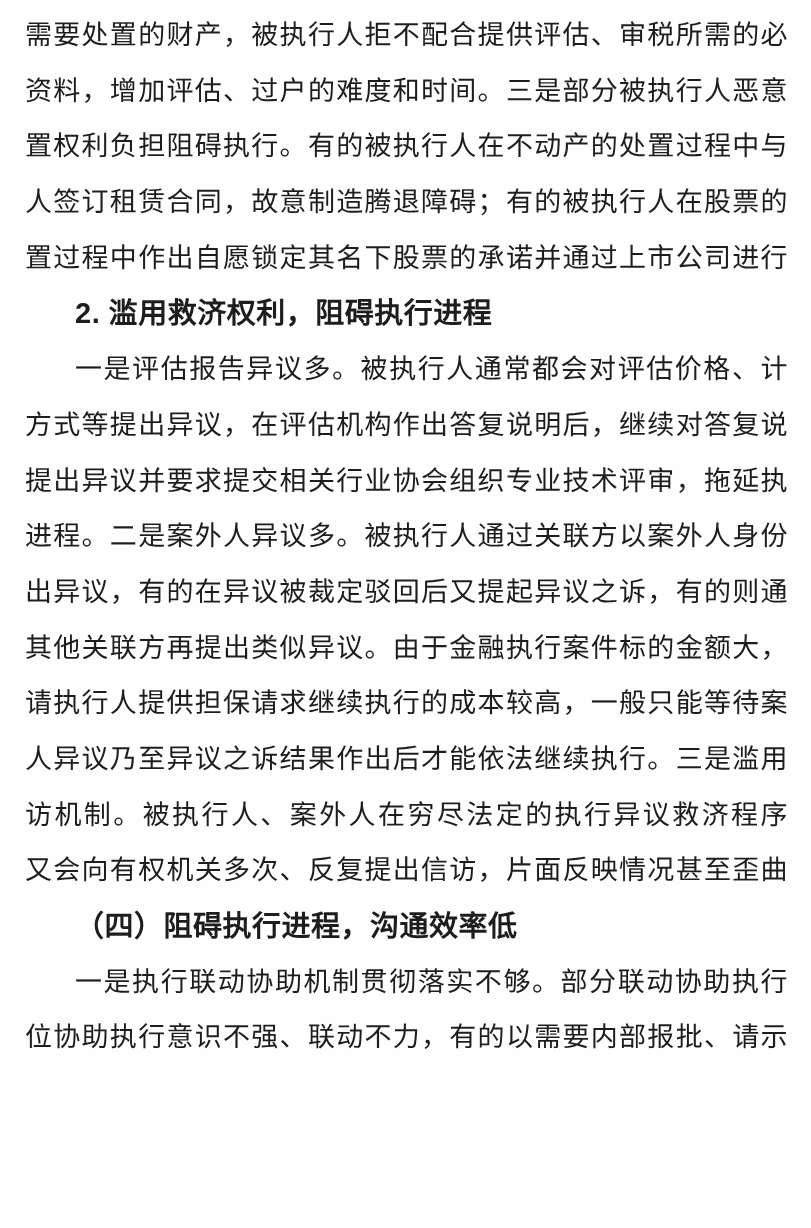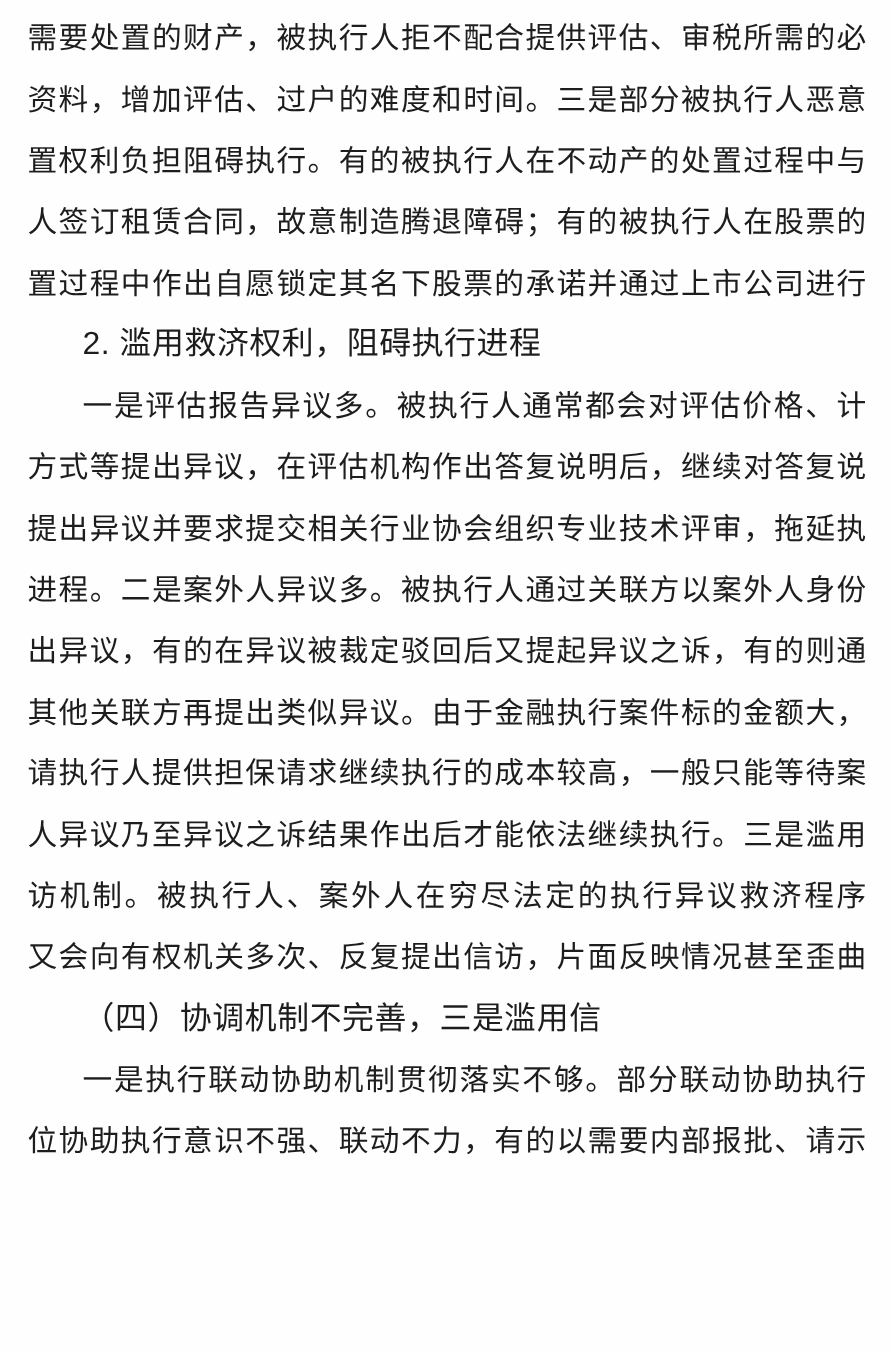--- a/index.html
+++ b/index.html
@@ -28,21 +28,21 @@
     letter-spacing: 0.5px;
   }
   
   .ln.j { text-align-last: justify; }
   
   .ln.end { text-align-last: left; }
   
   .ln.ind { text-indent: 50px; }
   
   .ln.h {
-    font-weight: 400;
+    font-weight: 700;
     font-size: 29px;
     text-align: left;
     text-align-last: left;
     font-family: "Liberation Sans", "DejaVu Sans", sans-serif;
   }
 </style>
 </head>
 <body>
 
 <div class="page">
@@ -55,16 +55,16 @@
   <div class="ln j ind">一是评估报告异议多。被执行人通常都会对评估价格、计算</div>
   <div class="ln j">方式等提出异议，在评估机构作出答复说明后，继续对答复说明</div>
   <div class="ln j">提出异议并要求提交相关行业协会组织专业技术评审，拖延执行</div>
   <div class="ln j">进程。二是案外人异议多。被执行人通过关联方以案外人身份提</div>
   <div class="ln j">出异议，有的在异议被裁定驳回后又提起异议之诉，有的则通过</div>
   <div class="ln j">其他关联方再提出类似异议。由于金融执行案件标的金额大，申</div>
   <div class="ln j">请执行人提供担保请求继续执行的成本较高，一般只能等待案外</div>
   <div class="ln j">人异议乃至异议之诉结果作出后才能依法继续执行。三是滥用信</div>
   <div class="ln j">访机制。被执行人、案外人在穷尽法定的执行异议救济程序后，</div>
   <div class="ln j">又会向有权机关多次、反复提出信访，片面反映情况甚至歪曲事</div>
-  <div class="ln h ind">（四）协调机制不完善，三是滥用信</div>
+  <div class="ln h ind">（四）阻碍执行进程，沟通效率低</div>
   <div class="ln j ind">一是执行联动协助机制贯彻落实不够。部分联动协助执行单</div>
   <div class="ln j">位协助执行意识不强、联动不力，有的以需要内部报批、请示领</div>
 </div>
 
 </body></html>

